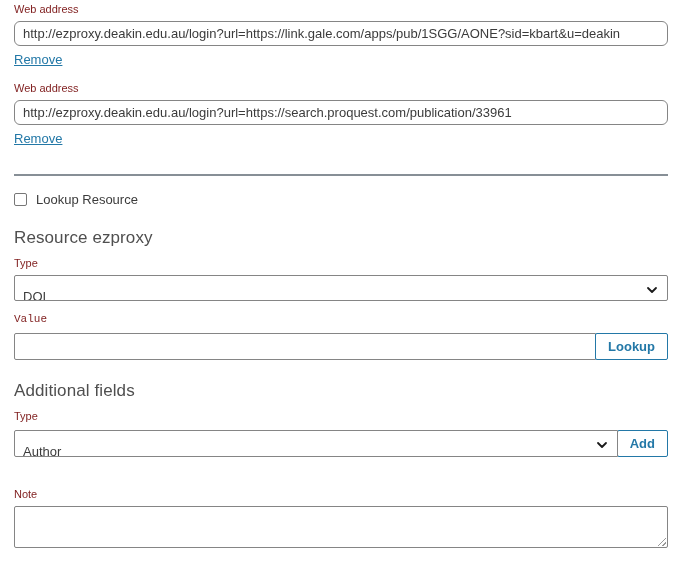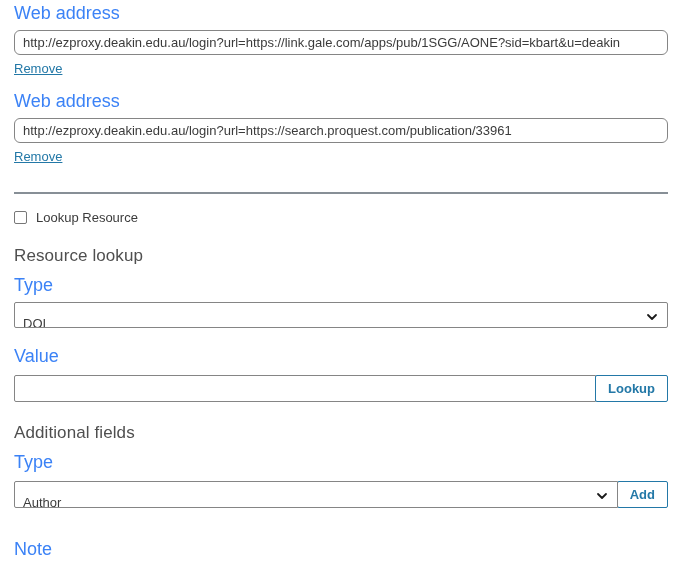--- a/index.html
+++ b/index.html
@@ -1,20 +1,20 @@
 <!DOCTYPE html>
 <html><head>
 <meta charset="utf-8">
 <style>
   * { box-sizing: border-box; margin: 0; padding: 0; }
   html, body { width: 677px; height: 566px; background: #ffffff; overflow: hidden; }
   body { font-family: "Liberation Sans", "DejaVu Sans", sans-serif; color: #3b3b3b; }
   .page { padding: 3px 9px 0 14px; }
 
-  label.field-label { display: block; font-size: 18px; color: #3b82f6; margin-bottom: 6px; }
+  label.field-label { display: block; font-size: 11px; color: #7f1d1d; margin-bottom: 6px; }
 
   .text-input {
     display: block; width: 100%; height: 25px;
     border: 1px solid #858585; border-radius: 6px;
     padding: 0 8px; font-size: 13px; font-family: inherit; color: #3b3b3b;
     background: #fff; outline: none;
   }
 
   .remove-link {
     display: inline-block; margin-top: 6px;
@@ -46,21 +46,21 @@
   .input-group .text-input { flex: 1 1 auto; height: 27px; border-radius: 2px 0 0 2px; }
   .input-group .select-wrap { flex: 1 1 auto; }
   .input-group select.styled-select { height: 27px; border-radius: 2px 0 0 2px; }
 
   .btn-outline {
     background: #fff; color: #2378a7; border: 1px solid #2378a7; border-radius: 2px;
     font-size: 13px; font-weight: 700; font-family: inherit; padding: 0 12px; cursor: pointer;
   }
   .input-group .btn-outline { margin-left: -1px; height: 27px; }
 
-  .value-label { margin-top: 14px; }
+  .value-label { margin-top: 8px; font-family: Liberation Mono, monospace; }
   .note-label { margin-top: 28px; }
 
   .textarea-wrap { position: relative; margin-top: 0; }
   textarea.note-area {
     display: block; width: 100%; height: 42px; resize: none;
     border: 1px solid #858585; border-radius: 2px; padding: 4px 8px;
     font-size: 13px; font-family: inherit; color: #3b3b3b; outline: none;
   }
   .resize-grip {
     position: absolute; right: 2px; bottom: 2px; width: 10px; height: 10px;
@@ -86,21 +86,21 @@
     <a class="remove-link">Remove</a>
   </div>
 
   <hr class="divider">
 
   <div class="checkbox-row">
     <input type="checkbox" style="">
     <span>Lookup Resource</span>
   </div>
 
-  <h2 class="section-heading">Resource lookup</h2>
+  <h2 class="section-heading">Resource ezproxy</h2>
 
   <label class="field-label">Type</label>
   <div class="select-wrap">
     <select class="styled-select">
       <option>DOI</option>
     </select>
     <span class="chevron">
       <svg width="12" height="12" viewBox="0 0 12 12">
           <path d="M2 4 L6 8 L10 4" fill="none" stroke="#1a1a1a" stroke-width="1.8" stroke-linecap="round" stroke-linejoin="round"></path>
         </svg>

